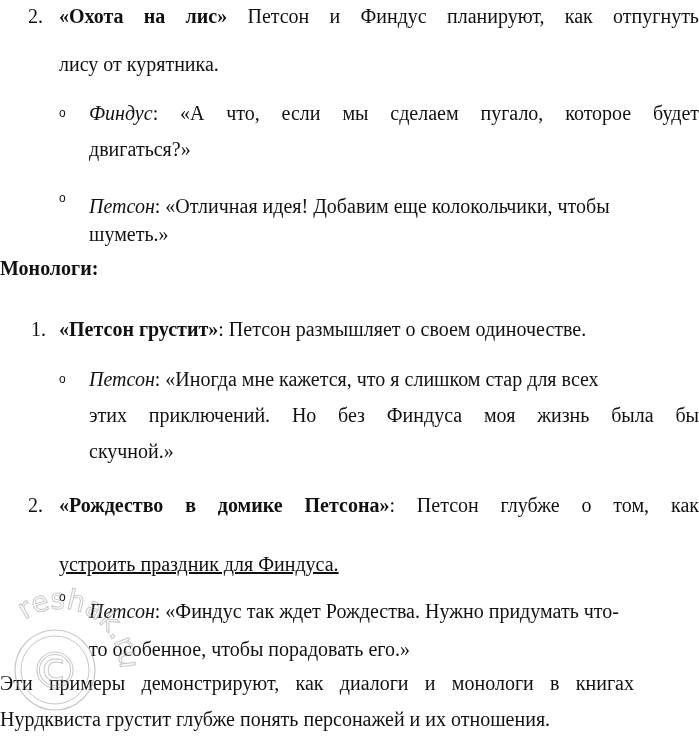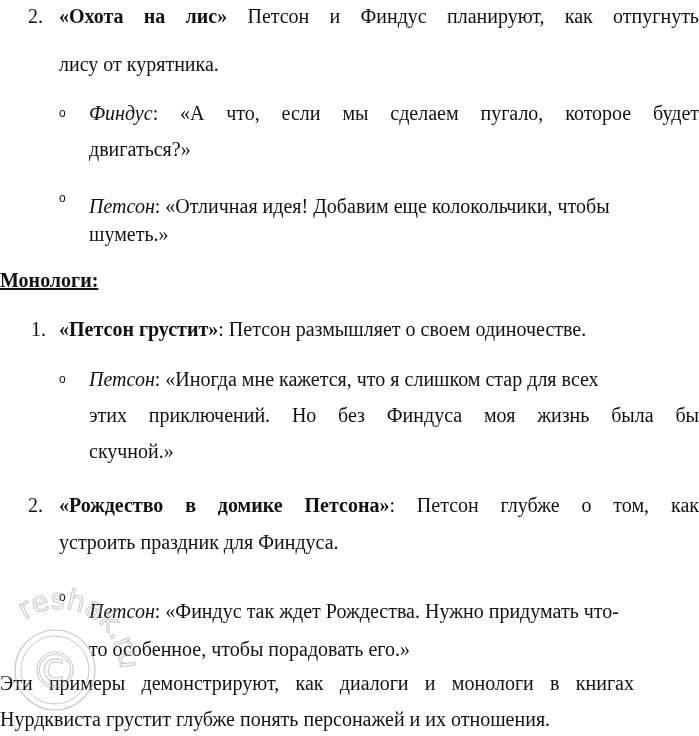--- a/index.html
+++ b/index.html
@@ -26,36 +26,36 @@
 
   <span class="bullet" style="left:59px;top:106px;">o</span>
   <div class="line just" style="left:89px;top:101px;width:610px;"><i>Финдус</i><span>: «А что, если мы сделаем пугало, которое будет</span></div>
   <div class="line" style="left:89px;top:137px;">двигаться?»</div>
 
   <span class="bullet" style="left:59px;top:191px;">o</span>
   <div class="line" style="left:89px;top:194px;text-align:center;"><i>Петсон</i><span>: «Отличная идея! Добавим еще колокольчики, чтобы</span></div>
   <div class="line" style="left:89px;top:222px;">шуметь.»</div>
 </div>
 
-<div class="line" style="left:0px;top:268px;font-weight:bold;text-decoration:underline;">Монологи:</div>
+<div class="line" style="left:0px;top:256px;font-weight:bold;">Монологи:</div>
 
 <div>
   <span class="num line" style="left:31px;top:317px;">1.</span>
   <div class="line" style="left:59px;top:317px;"><b>«Петсон грустит»</b><span>: Петсон размышляет о своем одиночестве.</span></div>
 
   <span class="bullet" style="left:59px;top:372px;">o</span>
   <div class="line" style="left:89px;top:367px;"><i>Петсон</i><span>: «Иногда мне кажется, что я слишком стар для всех</span></div>
   <div class="line just" style="left:89px;top:403px;width:610px;">этих приключений. Но без Финдуса моя жизнь была бы</div>
   <div class="line" style="left:89px;top:439px;">скучной.»</div>
 </div>
 
 <div>
   <span class="num line" style="left:28px;top:493px;">2.</span>
   <div class="line just" style="left:59px;top:493px;width:640px;"><b>«Рождество в домике Петсона»</b><span>: Петсон глубже о том, как</span></div>
-  <div class="line" style="left:59px;top:530px;">устроить праздник для Финдуса.</div>
+  <div class="line" style="left:59px;top:552px;text-decoration:underline;">устроить праздник для Финдуса.</div>
 
   <span class="bullet" style="left:59px;top:590px;">o</span>
   <div class="line" style="left:89px;top:585px;margin-top:14px;"><i>Петсон</i><span>: «Финдус так ждет Рождества. Нужно придумать что-</span></div>
   <div class="line" style="left:89px;top:621px;margin-top:16px;">то особенное, чтобы порадовать его.»</div>
 </div>
 
 <div class="line just" style="left:0px;top:671px;width:634px;">Эти примеры демонстрируют, как диалоги и монологи в книгах</div>
 <div class="line" style="left:0px;top:707px;">Нурдквиста грустит глубже понять персонажей и их отношения.</div>
 
 <svg class="wm" viewBox="0 0 180 176">

